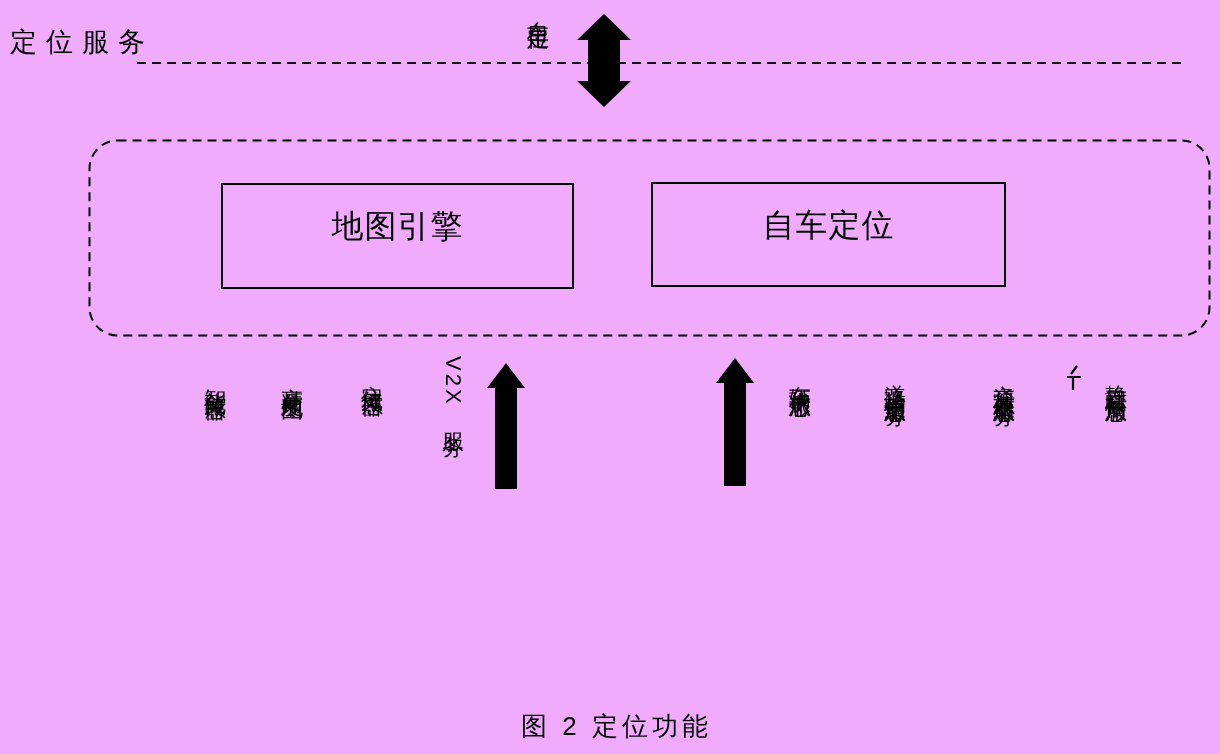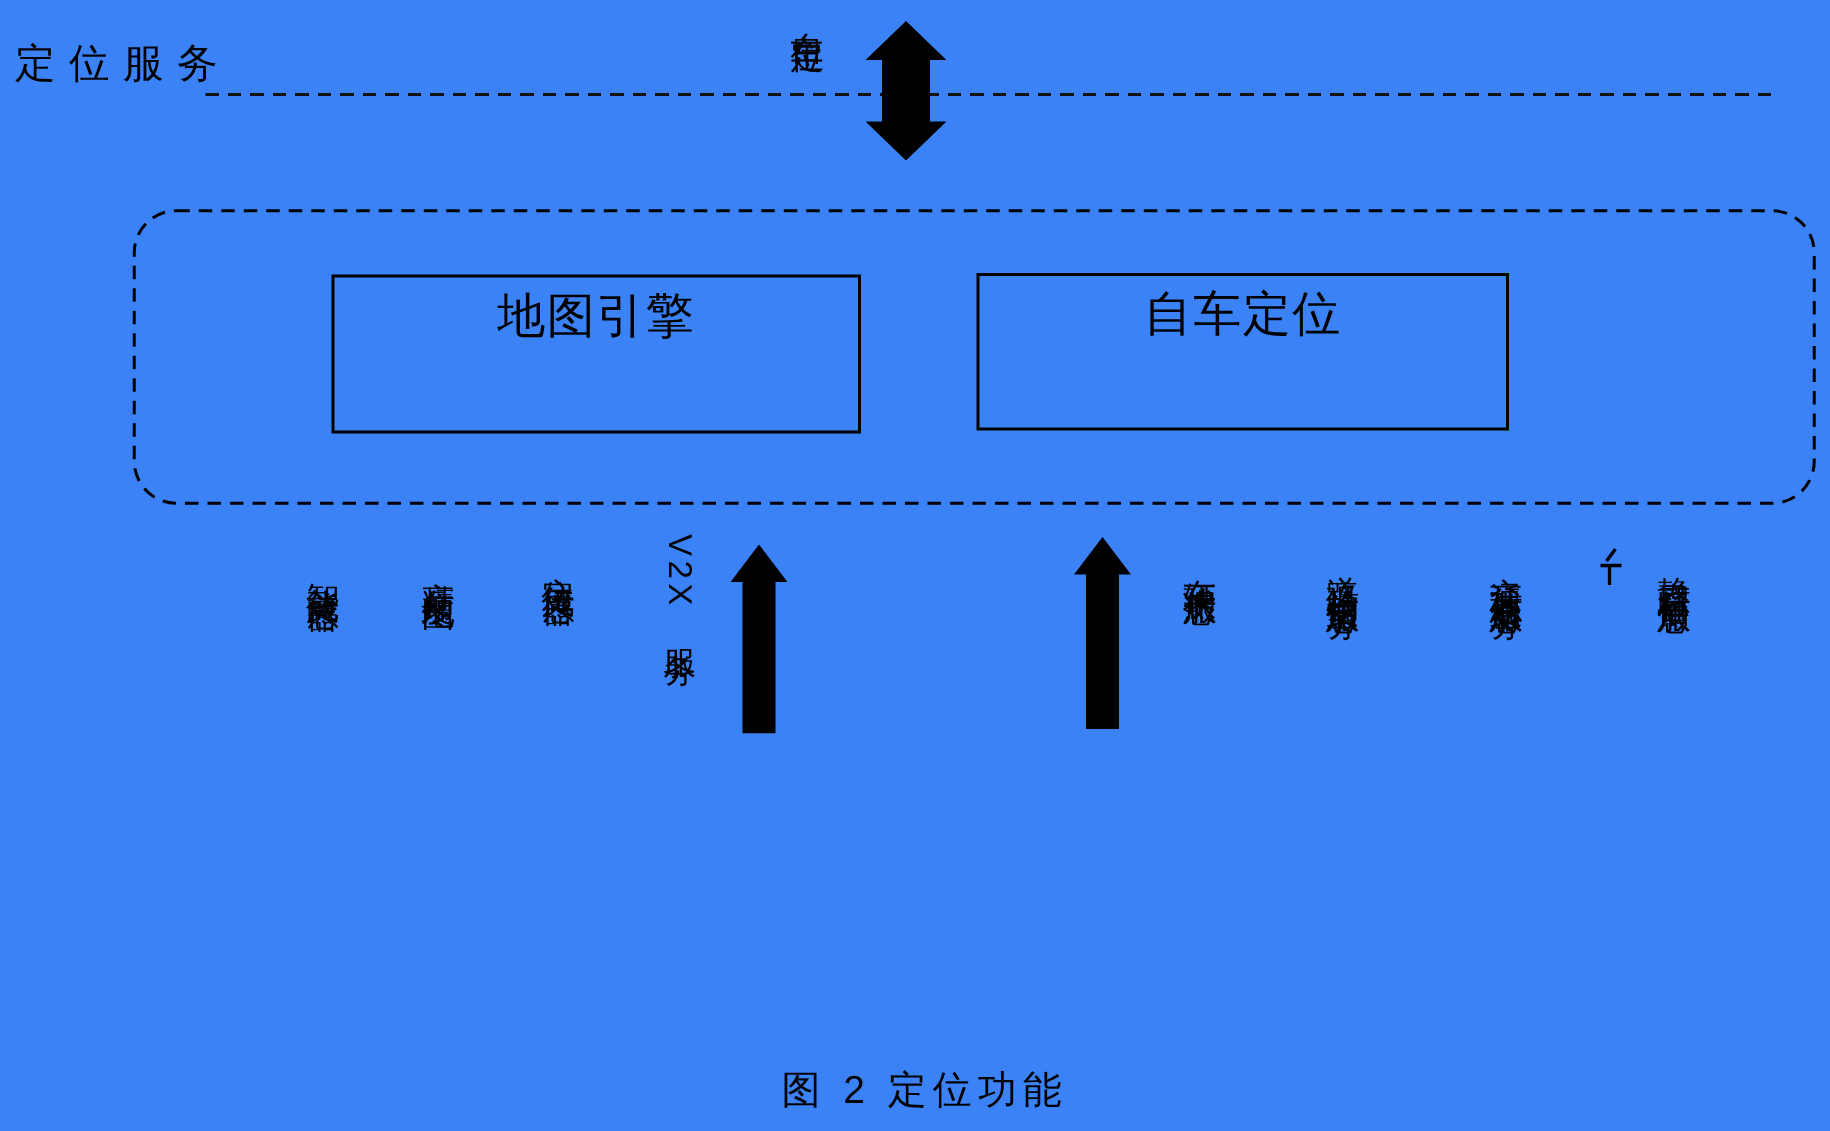--- a/index.html
+++ b/index.html
@@ -1,17 +1,17 @@
 <!DOCTYPE html>
 <html><head>
 <meta charset="utf-8">
 <style>
   html, body { margin:0; padding:0; background:#ffffff; }
   .canvas {
-    position:relative; width:1220px; height:754px; background:#3b82f6;
+    position:relative; width:1220px; height:754px; background:#f0abfc;
     color:#000000; font-family:"Liberation Sans", sans-serif; overflow:hidden;
   }
   .abs { position:absolute; }
 
   .service-title {
     left:10px; top:24px; font-size:27px; letter-spacing:9px; white-space:nowrap;
   }
 
   .layer-dash-line {
     left:137px; top:62px; width:1046px; height:2px;
@@ -29,21 +29,21 @@
   .lbl-2 { left:280px;  top:370px; }
   .lbl-3 { left:360px;  top:367px; }
   .lbl-4 { left:441px;  top:356px; }
   .lbl-5 { left:788px;  top:368px; }
   .lbl-6 { left:883px;  top:367px; }
   .lbl-7 { left:992px;  top:367px; }
   .lbl-8 { left:1104px; top:367px; }
 
   .module-box {
     border:2px solid #000; box-sizing:border-box; text-align:center;
-    font-size:32px; padding-top:4px; letter-spacing:1px;
+    font-size:32px; padding-top:20px; letter-spacing:1px;
   }
   .box-map  { left:221px; top:183px; width:353px; height:106px; }
   .box-ego  { left:651px; top:182px; width:355px; height:105px; }
 
   .container-svg { left:88px; top:139px; }
   .double-arrow-svg { left:577px; top:14px; }
   .up-arrow-1 { left:487px; top:363px; }
   .up-arrow-2 { left:716px; top:358px; }
   .fragment-svg { left:1064px; top:364px; }
 

